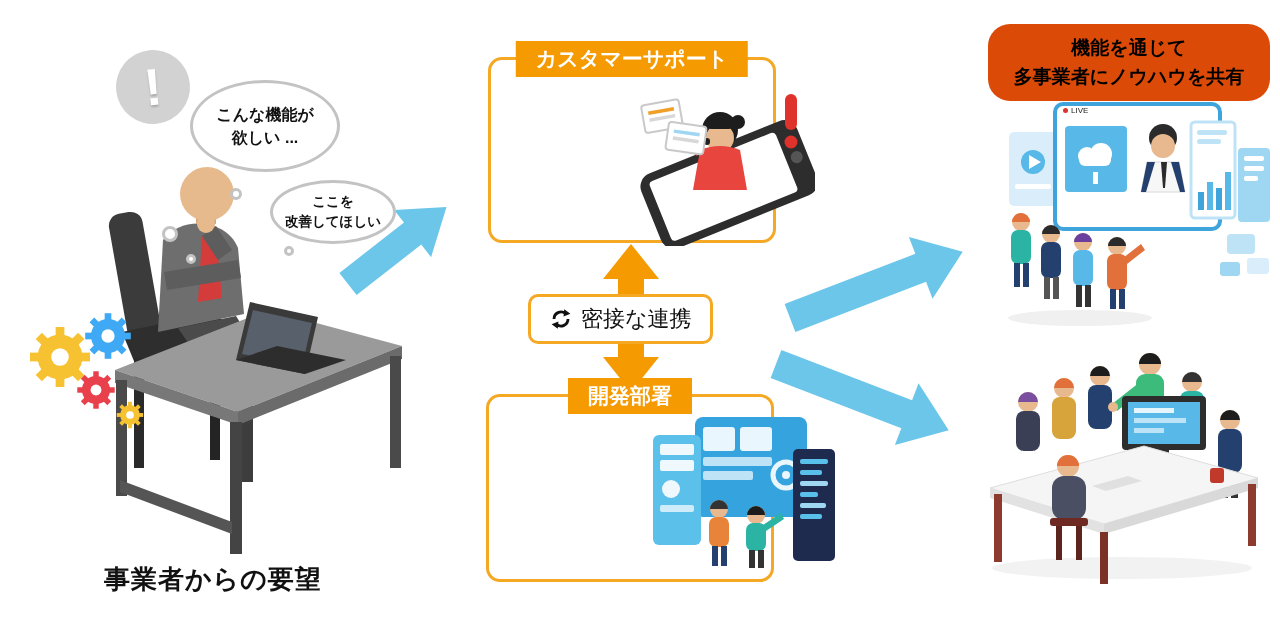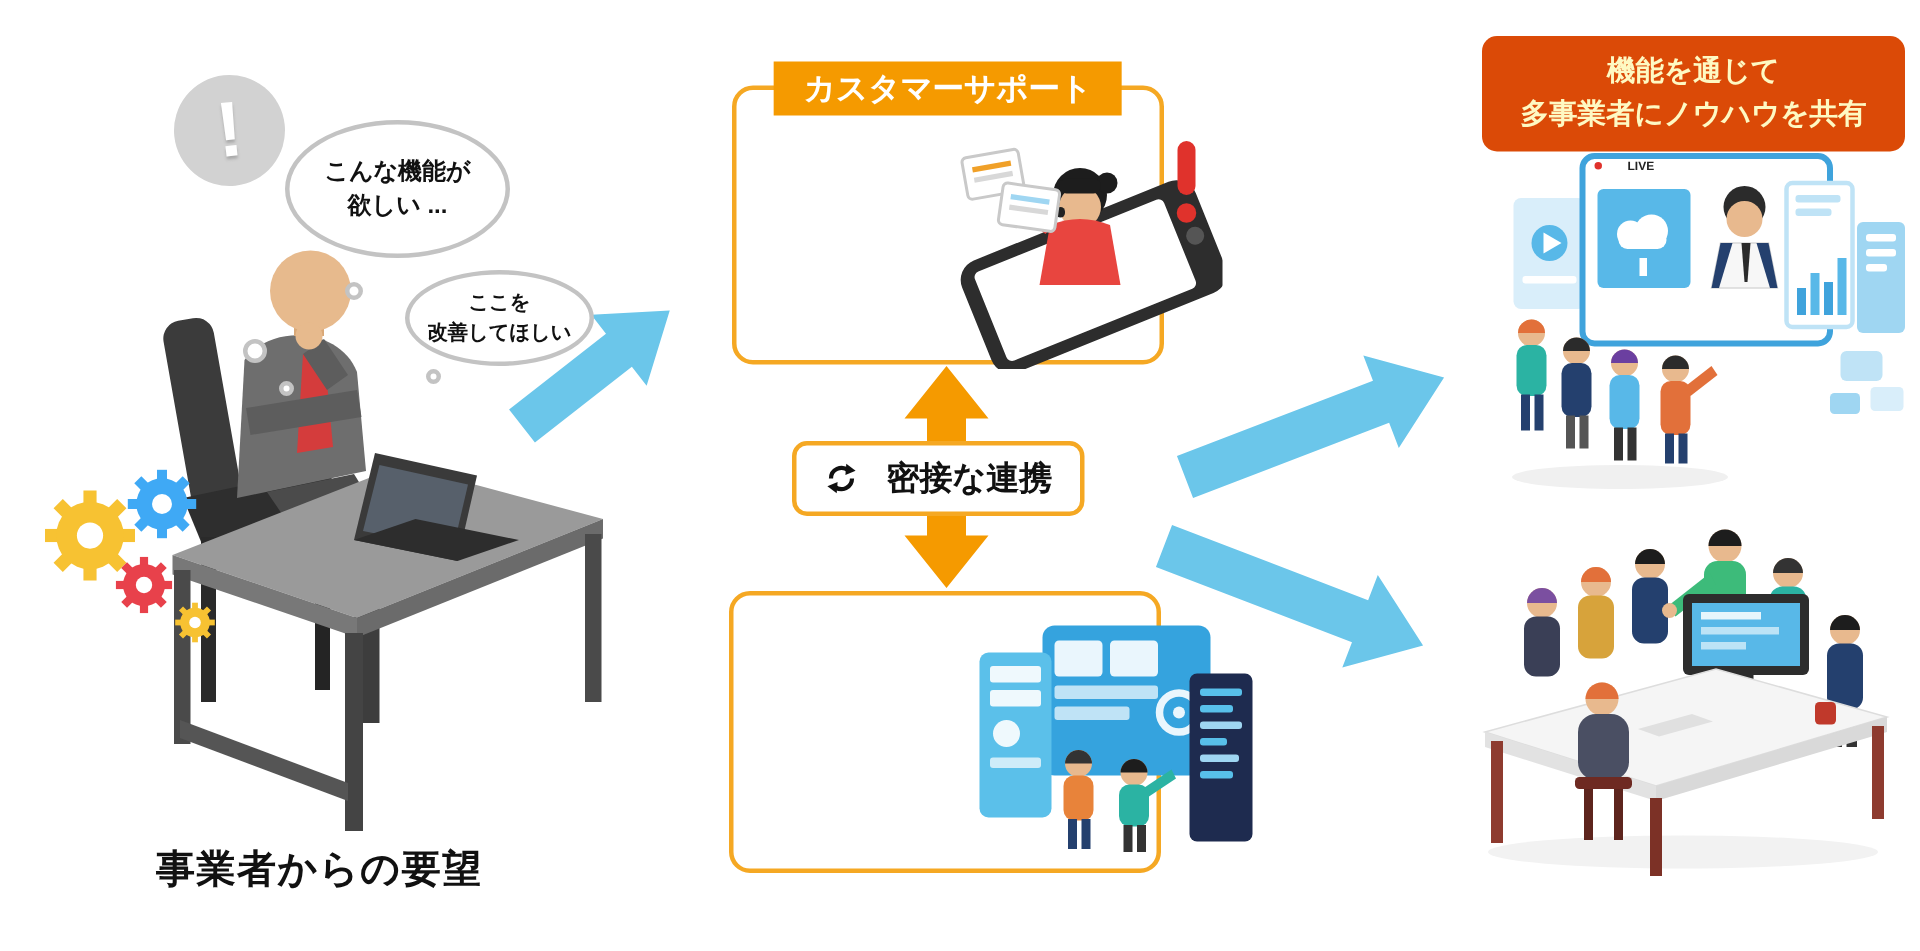--- a/index.html
+++ b/index.html
@@ -14,28 +14,28 @@
         align-items:center;justify-content:center;transform:rotate(-6deg);z-index:2;
         text-shadow:0 2px 2px rgba(120,120,120,.45)}
   .caption{position:absolute;left:104px;top:562px;font-size:26px;font-weight:800;letter-spacing:1px}
   .obox{position:absolute;background:#fff;border:3px solid var(--orange-border,#F5A823);border-radius:14px;z-index:2}
   .badge{position:absolute;top:-19px;left:50%;transform:translateX(-50%);
          background:var(--orange,#F59A00);color:#fff;font-weight:800;font-size:21px;
          padding:4px 20px;border-radius:0;white-space:nowrap;z-index:4}
   .obox-text{position:absolute;left:14px;font-weight:800;font-size:23px;line-height:1.42;
              white-space:pre-line;z-index:3}
   .illo{position:absolute}
-  .pill{position:absolute;left:528px;top:294px;display:flex;align-items:center;gap:18px;
+  .pill{position:absolute;left:528px;top:294px;display:flex;align-items:center;gap:8px;
         background:#fff;border:3px solid var(--orange-border,#F5A823);border-radius:10px;
-        padding:7px 18px;font-weight:700;font-size:22px;z-index:4}
+        padding:7px 18px;font-weight:400;font-size:22px;z-index:4}
   .banner{position:absolute;left:988px;top:24px;width:282px;background:var(--banner-red,#DB4A07);
-          color:#fef9c3;font-weight:800;font-size:19px;line-height:1.55;text-align:center;
-          padding:9px 6px;border-radius:10px;white-space:pre-line;z-index:3}
-  .live{position:absolute;left:1063px;top:106px;display:flex;align-items:center;gap:17px;
-        font-size:8px;font-weight:700;color:#222;z-index:4}
+          color:#000000;font-weight:800;font-size:19px;line-height:1.55;text-align:center;
+          padding:9px 6px;border-radius:22px;white-space:pre-line;z-index:3}
+  .live{position:absolute;left:1063px;top:106px;display:flex;align-items:center;gap:3px;
+        font-size:8px;font-weight:400;color:#222;z-index:4}
   .live-dot{width:5px;height:5px;border-radius:50%;background:#e0322c}
 </style>
 </head>
 <body>
 
 <div class="canvas">
 
   <div class="bubble" style="left:190px;top:80px;width:150px;height:92px;font-size:16px">
     <span>こんな機能が
 欲しい ...</span>
@@ -159,20 +159,21 @@
         <path d="M5 12a7 7 0 0 1 11.5-5.4"></path>
         <path d="M19 12a7 7 0 0 1-11.5 5.4"></path>
       </g>
       <polygon points="15.2,2.2 21.4,6.8 14.6,9.6" fill="#111"></polygon>
       <polygon points="8.8,21.8 2.6,17.2 9.4,14.4" fill="#111"></polygon>
     </svg>
     <span>密接な連携</span>
   </div>
 
   <div class="obox" style="left:486px;top:394px;width:288px;height:188px">
+    <div class="badge">開発部署</div>
     <svg class="illo" style="right:-72px;top:16px" width="200" height="162" viewBox="0 0 200 162">
       <rect x="52" y="4" width="112" height="100" rx="8" fill="#35A3DE"></rect>
       <rect x="60" y="14" width="32" height="24" rx="3" fill="#EAF6FD"></rect>
       <rect x="97" y="14" width="32" height="24" rx="3" fill="#EAF6FD"></rect>
       <rect x="60" y="44" width="69" height="9" rx="2" fill="#BFE3F6"></rect>
       <rect x="60" y="58" width="50" height="9" rx="2" fill="#BFE3F6"></rect>
       <circle cx="143" cy="62" r="13" fill="none" stroke="#EAF6FD" stroke-width="5"></circle>
       <circle cx="143" cy="62" r="4" fill="#EAF6FD"></circle>
       <rect x="10" y="22" width="48" height="110" rx="6" fill="#5BC0EA"></rect>
       <rect x="17" y="31" width="34" height="11" rx="2" fill="#ffffff" opacity="0.9"></rect>

